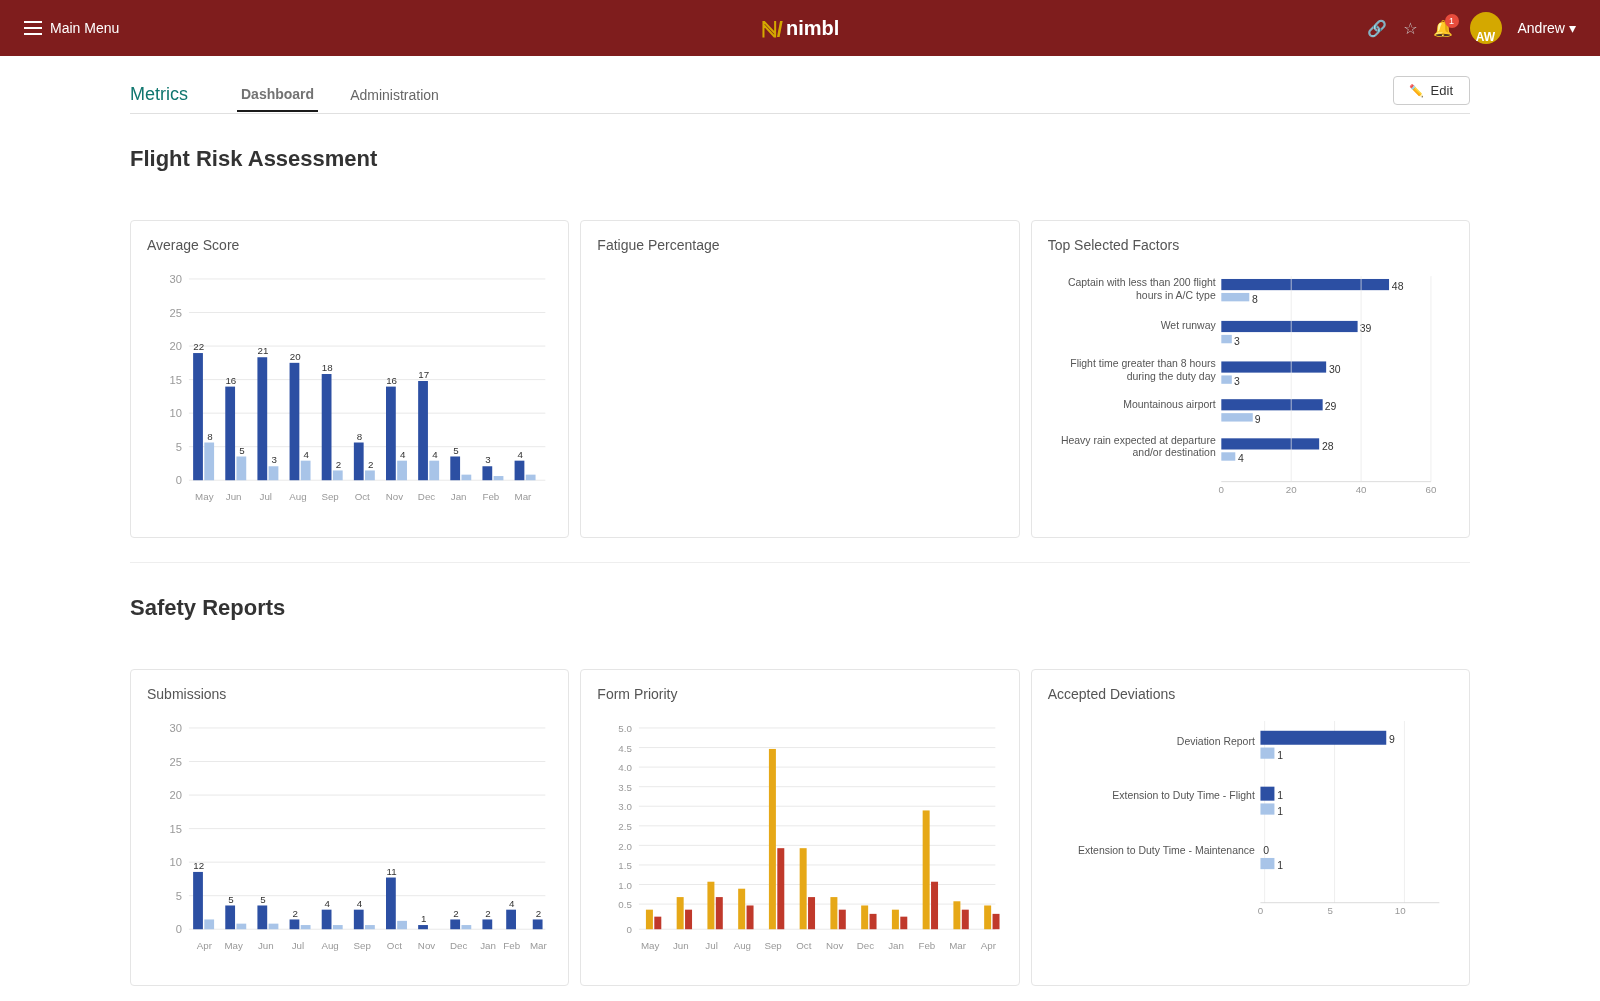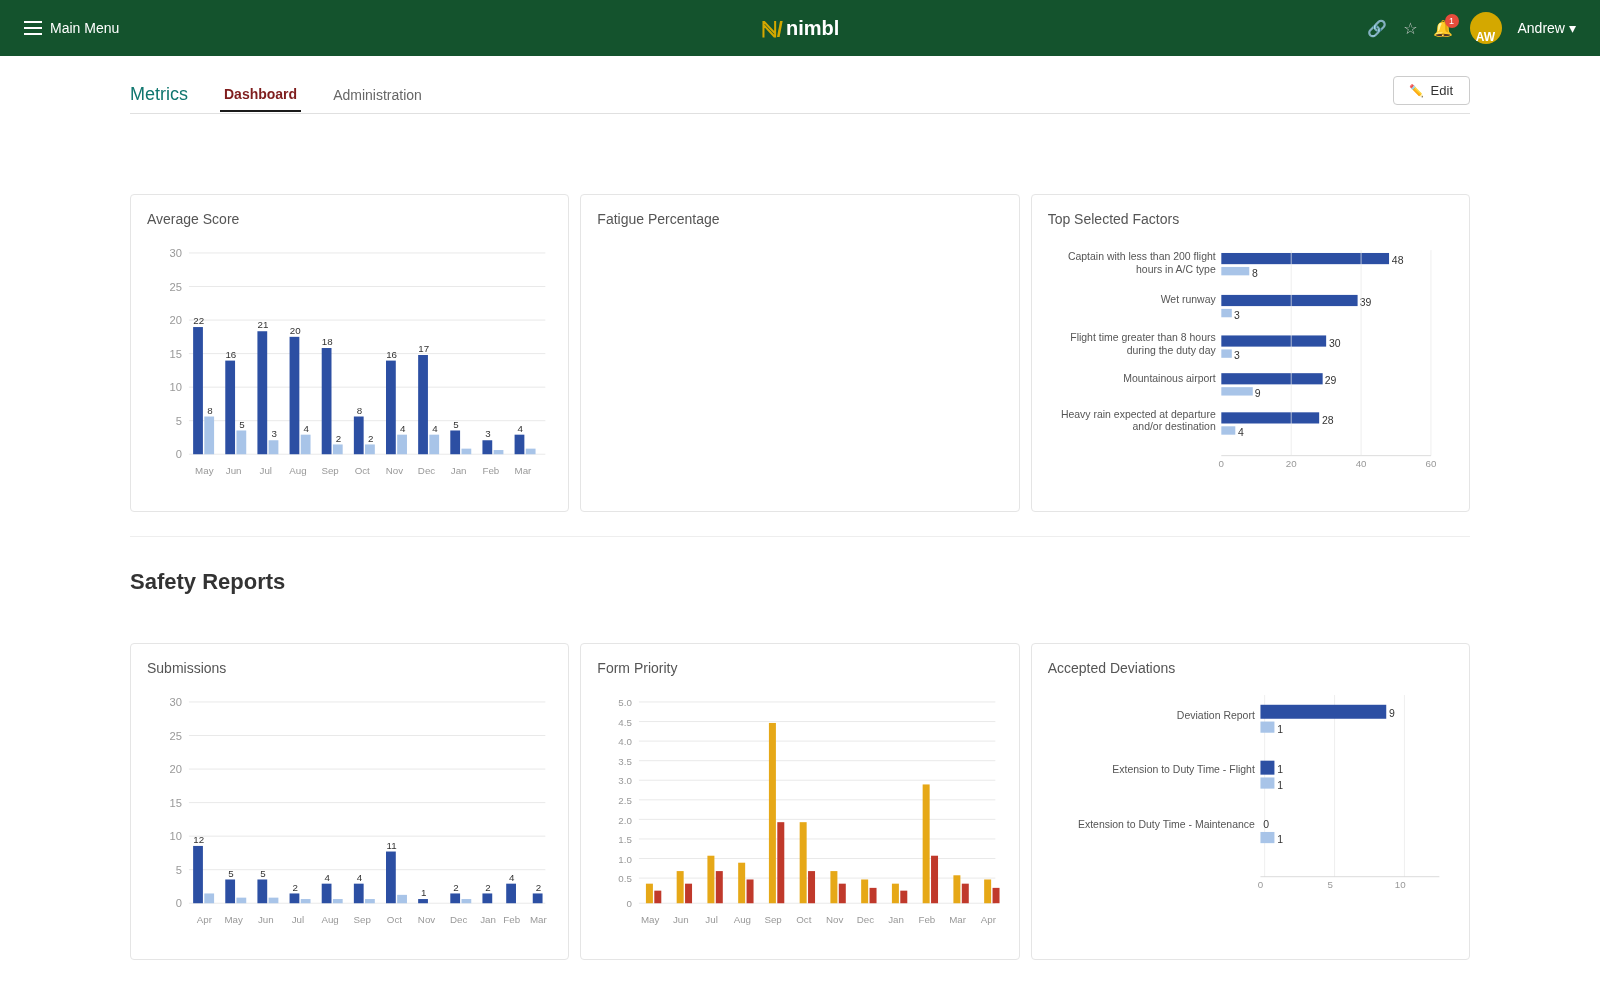--- a/index.html
+++ b/index.html
@@ -1,20 +1,20 @@
 <!DOCTYPE html>
 <html><head>
   <meta charset="utf-8">
   <style>
     * { box-sizing: border-box; margin: 0; padding: 0; }
     body { font-family: -apple-system, BlinkMacSystemFont, 'Segoe UI', sans-serif; background: #f5f5f5; color: #333; }
 
     
     .navbar {
-      background: #14532d;
+      background: #7f1d1d;
       height: 56px;
       display: flex;
       align-items: center;
       padding: 0 24px;
       position: relative;
     }
     .navbar-left { display: flex; align-items: center; gap: 8px; color: #fff; font-size: 14px; cursor: pointer; }
     .hamburger-icon { display: flex; flex-direction: column; gap: 4px; cursor: pointer; }
     .hamburger-icon span { display: block; width: 18px; height: 2px; background: #fff; }
     .navbar-center { position: absolute; left: 50%; transform: translateX(-50%); display: flex; align-items: center; gap: 4px; color: #fff; font-size: 20px; font-weight: 600; }
@@ -26,21 +26,21 @@
     .avatar { background: #d4a800; color: #fff; border-radius: 50%; width: 32px; height: 32px; display: flex; align-items: flex-end; justify-content: center; font-size: 12px; font-weight: 700; }
     .user-info { color: #fff; font-size: 14px; display: flex; align-items: center; gap: 4px; cursor: pointer; }
 
     
     .page { background: #fff; min-height: calc(100vh - 56px); padding: 0 130px; }
 
     
     .tabs-area { display: flex; align-items: center; padding: 20px 0 0; border-bottom: 1px solid #e0e0e0; position: relative; }
     .page-title { font-size: 18px; font-weight: 500; color: #0f766e; margin-right: 32px; }
     .tab { font-size: 14px; color: #666; padding: 8px 4px; margin-right: 28px; cursor: pointer; text-decoration: none; }
-    .tab.active { color: #7f1d1d; font-weight: 600; border-bottom: 2px solid #1a1a1a; padding-bottom: 8px; }
+    .tab.active { color: #737373; font-weight: 600; border-bottom: 2px solid #1a1a1a; padding-bottom: 8px; margin-left: 17px; }
     .edit-btn { margin-left: auto; margin-bottom: 8px; border: 1px solid #ccc; background: #fff; padding: 6px 16px; border-radius: 4px; cursor: pointer; font-size: 13px; display: flex; align-items: center; gap: 6px; color: #333; }
     .edit-icon { font-size: 12px; }
 
     
     .section { padding: 32px 0 24px; }
     .section-title { font-size: 22px; font-weight: 700; margin-bottom: 20px; }
     .charts-row { display: grid; grid-template-columns: 1fr 1fr 1fr; gap: 11px; margin-top: 48px; }
 
     
     .chart-card { background: #fff; border: 1px solid #e5e5e5; border-radius: 4px; padding: 16px; }
@@ -101,20 +101,21 @@
     <span class="page-title">Metrics</span>
     <a class="tab active">Dashboard</a>
     <a class="tab">Administration</a>
     <button class="edit-btn">
       <span class="edit-icon">✏️</span>
       <span>Edit</span>
     </button>
   </div>
 
   <div class="section">
+    <div class="section-title">Flight Risk Assessment</div>
     <div class="charts-row">
 
       <div class="chart-card">
         <div class="chart-card-title">Average Score</div>
         <div class="bar-chart-container">
           <svg class="bar-chart-svg" viewBox="0 0 290 180">
 
             <line x1="30" y1="10" x2="285" y2="10" stroke="#e0e0e0" stroke-width="0.5"></line>
             <line x1="30" y1="34" x2="285" y2="34" stroke="#e0e0e0" stroke-width="0.5"></line>
             <line x1="30" y1="58" x2="285" y2="58" stroke="#e0e0e0" stroke-width="0.5"></line>

